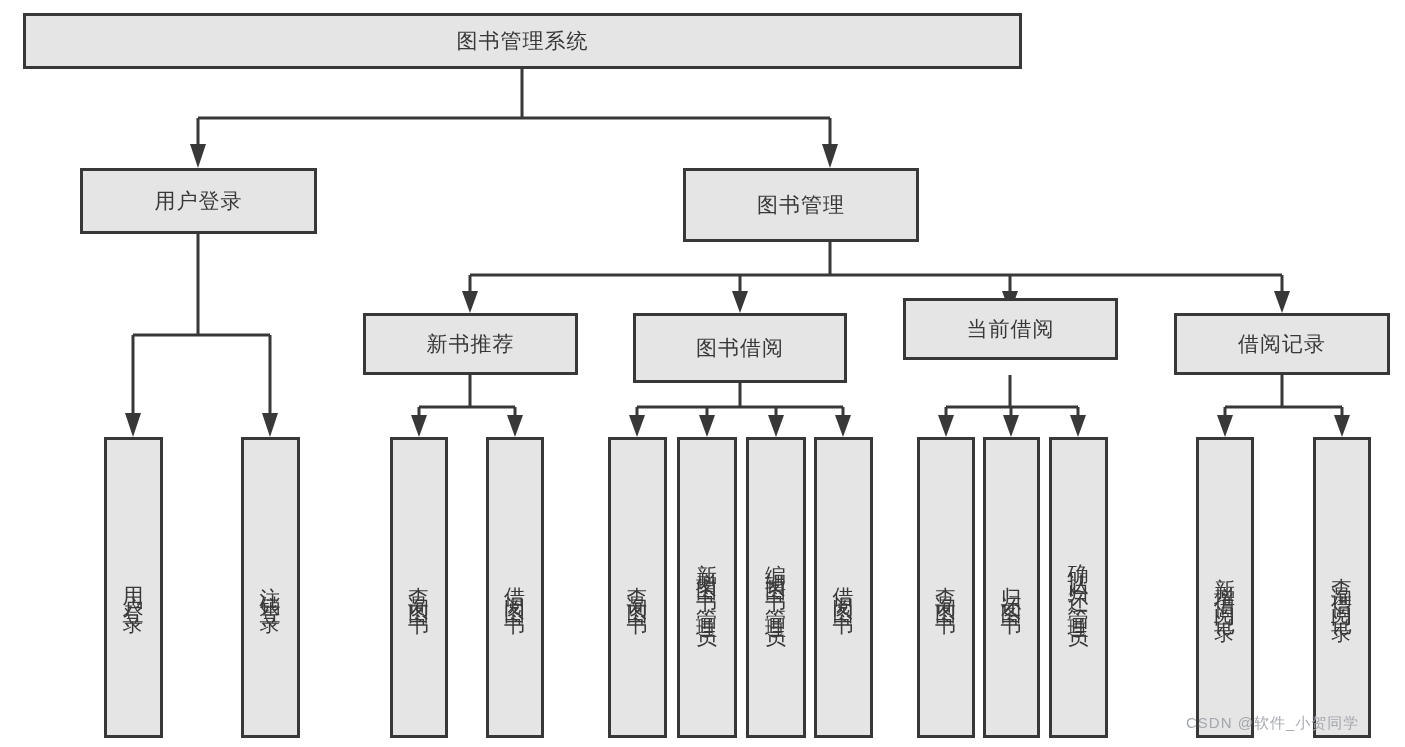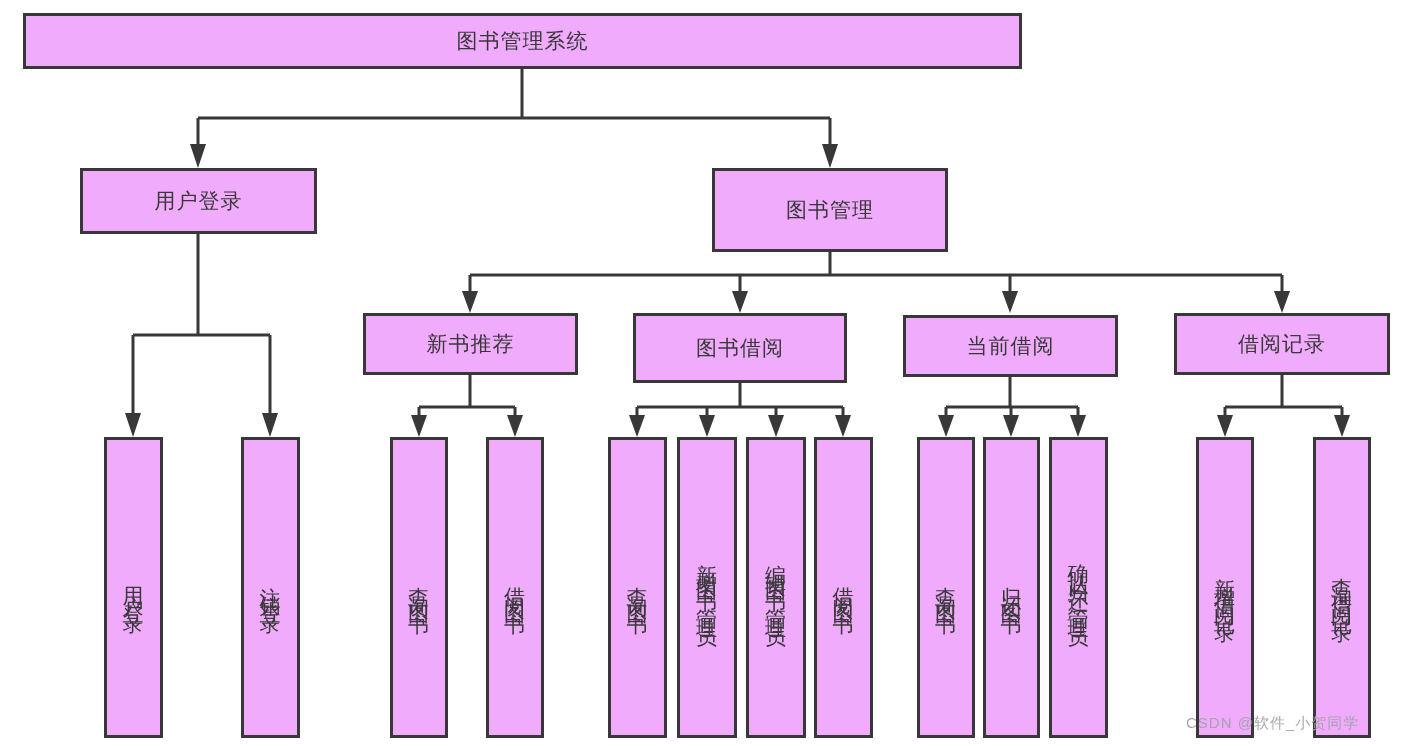--- a/index.html
+++ b/index.html
@@ -4,21 +4,21 @@
 <style>
   html,body{margin:0;padding:0;}
   body{
     width:1405px;height:747px;position:relative;overflow:hidden;
     background:#ffffff;
     font-family:"Liberation Sans","DejaVu Sans",sans-serif;
   }
   .stage{position:absolute;left:0;top:0;width:1405px;height:747px;}
   svg.connectors{position:absolute;left:0;top:0;width:1405px;height:747px;}
   .box{
-    position:absolute;box-sizing:border-box;background:#f0abfc;
+    position:absolute;box-sizing:border-box;background:#e5e5e5;
     border:3px solid #383838;display:flex;align-items:center;justify-content:center;
   }
   .lbl{
     font-size:21px;color:#383838;letter-spacing:1px;white-space:nowrap;
   }
   .box.v .lbl{
     writing-mode:vertical-rl;text-orientation:mixed;
     letter-spacing:9px;line-height:1;
   }
   .watermark{
@@ -63,31 +63,31 @@
     </g>
   </svg>
 
   <div class="box" style="left:23px;top:13px;width:999px;height:56px">
     <span class="lbl">图书管理系统</span>
   </div>
 
   <div class="box" style="left:80px;top:168px;width:237px;height:66px">
     <span class="lbl">用户登录</span>
   </div>
-  <div class="box" style="left:712px;top:168px;width:236px;height:84px">
+  <div class="box" style="left:683px;top:168px;width:236px;height:74px">
     <span class="lbl">图书管理</span>
   </div>
 
   <div class="box" style="left:363px;top:313px;width:215px;height:62px">
     <span class="lbl">新书推荐</span>
   </div>
   <div class="box" style="left:633px;top:313px;width:214px;height:70px">
     <span class="lbl">图书借阅</span>
   </div>
-  <div class="box" style="left:903px;top:315px;width:215px;height:62px">
+  <div class="box" style="left:903px;top:298px;width:215px;height:62px">
     <span class="lbl">当前借阅</span>
   </div>
   <div class="box" style="left:1174px;top:313px;width:216px;height:62px">
     <span class="lbl">借阅记录</span>
   </div>
 
   <div class="box v" style="left:104px;top:437px;width:59px;height:301px">
     <span class="lbl">用户登录</span>
   </div>
   <div class="box v" style="left:241px;top:437px;width:59px;height:301px">

